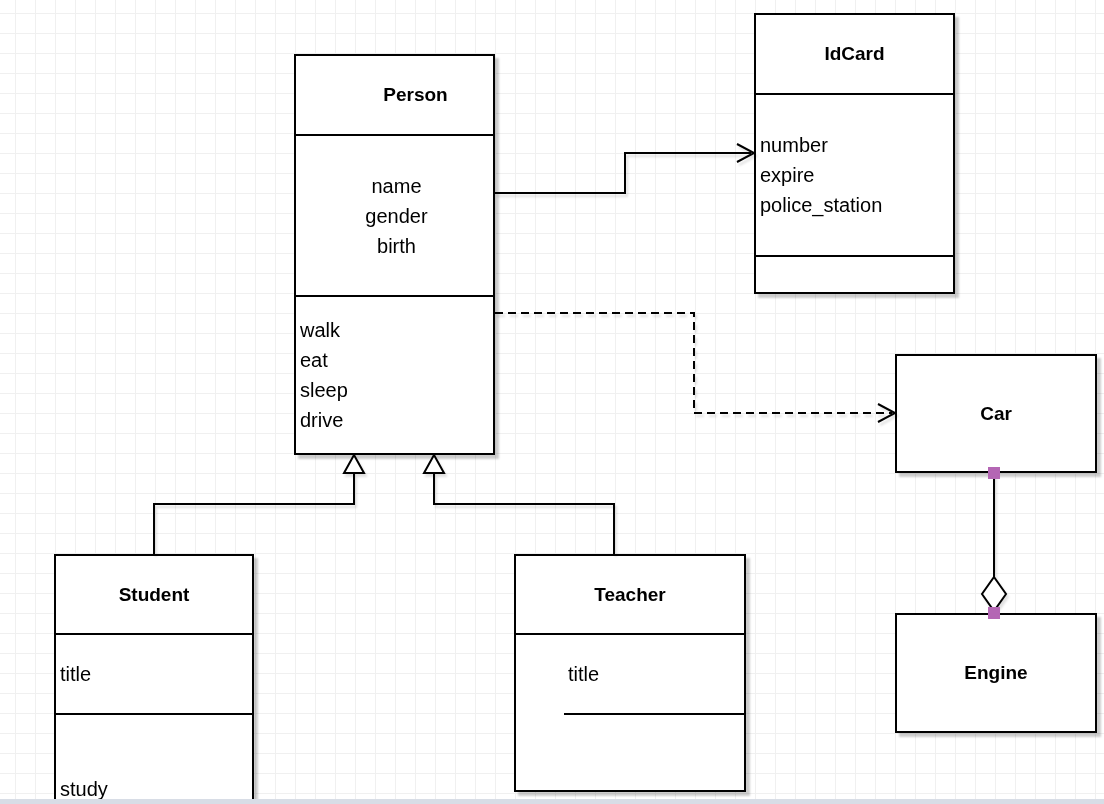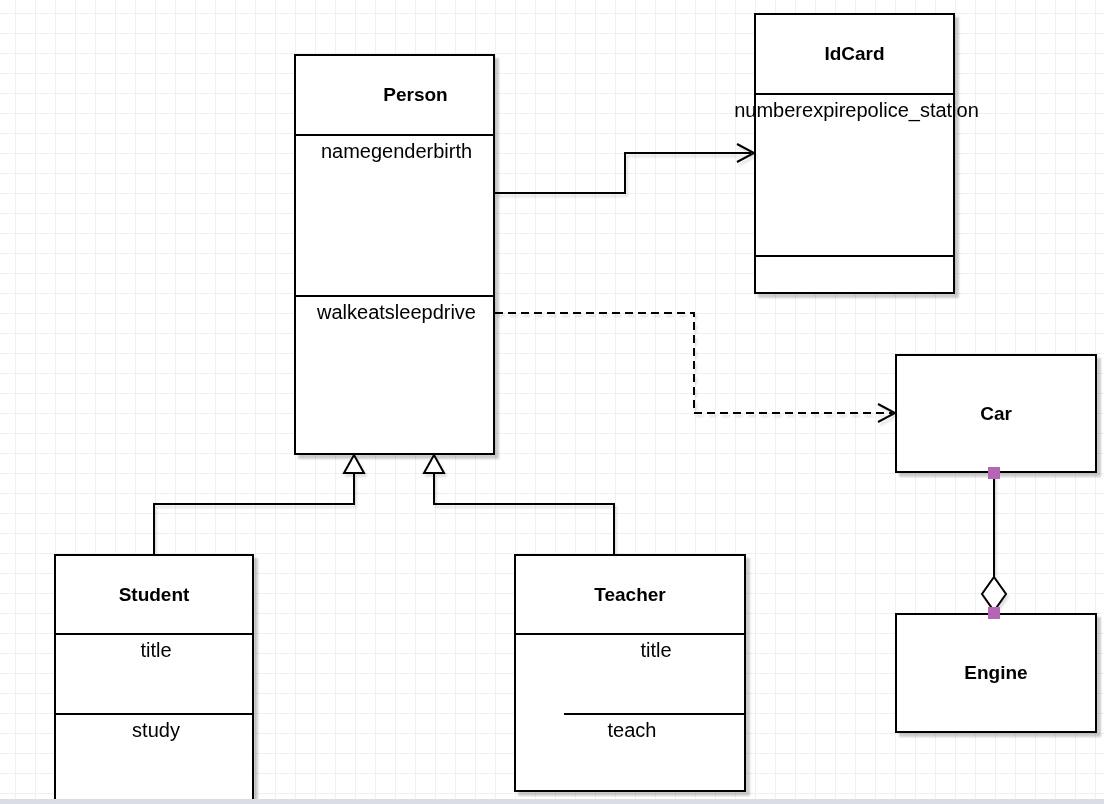--- a/index.html
+++ b/index.html
@@ -33,20 +33,21 @@
     justify-content: center;
     font-weight: bold;
     font-size: 19px;
     box-sizing: border-box;
     border-bottom: 2px solid #000;
   }
   .title-only .uml-title { flex: 1; border-bottom: none; }
   .uml-section {
     box-sizing: border-box;
     display: flex;
+    flex-direction: column;
     justify-content: center;
     font-size: 20px;
     line-height: 30px;
     padding-left: 4px;
   }
   .divided { border-bottom: 2px solid #000; }
   .uml-section.grow { flex: 1; }
 
   
   .person  { left: 294px; top: 54px;  width: 201px; height: 401px; }
@@ -125,23 +126,20 @@
     <div class="uml-section methods grow">
       <div>study</div>
     </div>
   </div>
 
   <div class="uml-class teacher">
     <div class="uml-title">Teacher</div>
     <div class="uml-section attrs divided">
       <div>title</div>
     </div>
-    <div class="uml-section methods grow">
-      <div>teach</div>
-    </div>
   </div>
 
   <svg class="edge-layer" viewBox="0 0 1104 804" xmlns="http://www.w3.org/2000/svg">
     <g class="edge-shadow" fill="none" stroke="#000000" stroke-width="2">
 
       <g>
         <path d="M495,193 L625,193 L625,153 L751,153"></path>
         <path d="M737,144 L754,153 L737,162"></path>
       </g>
 

